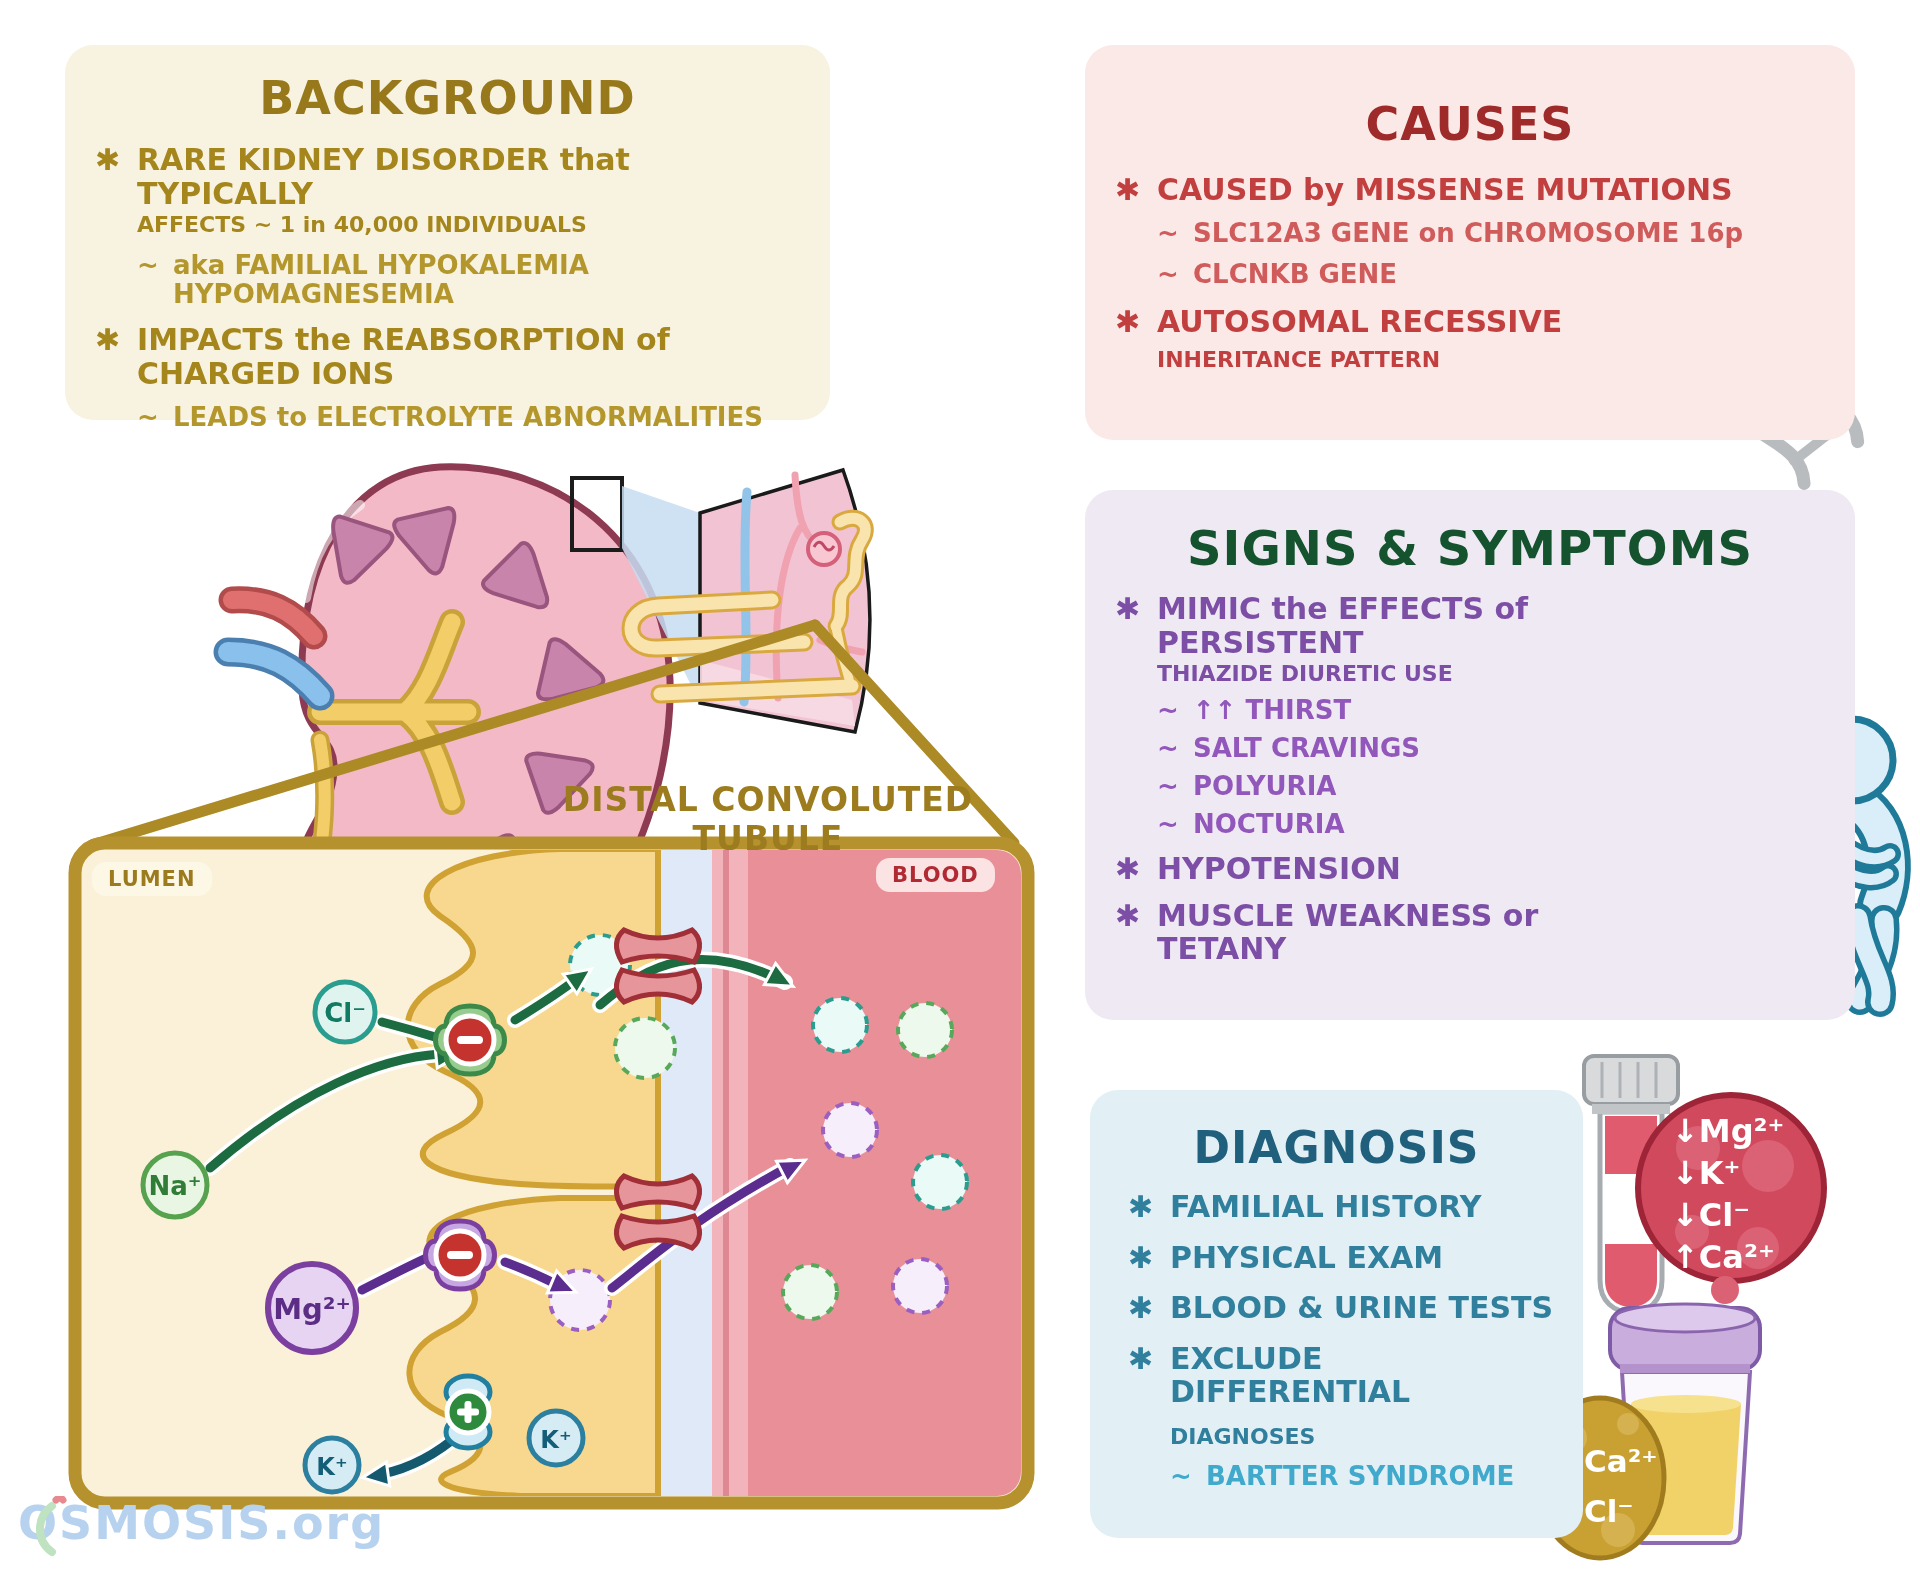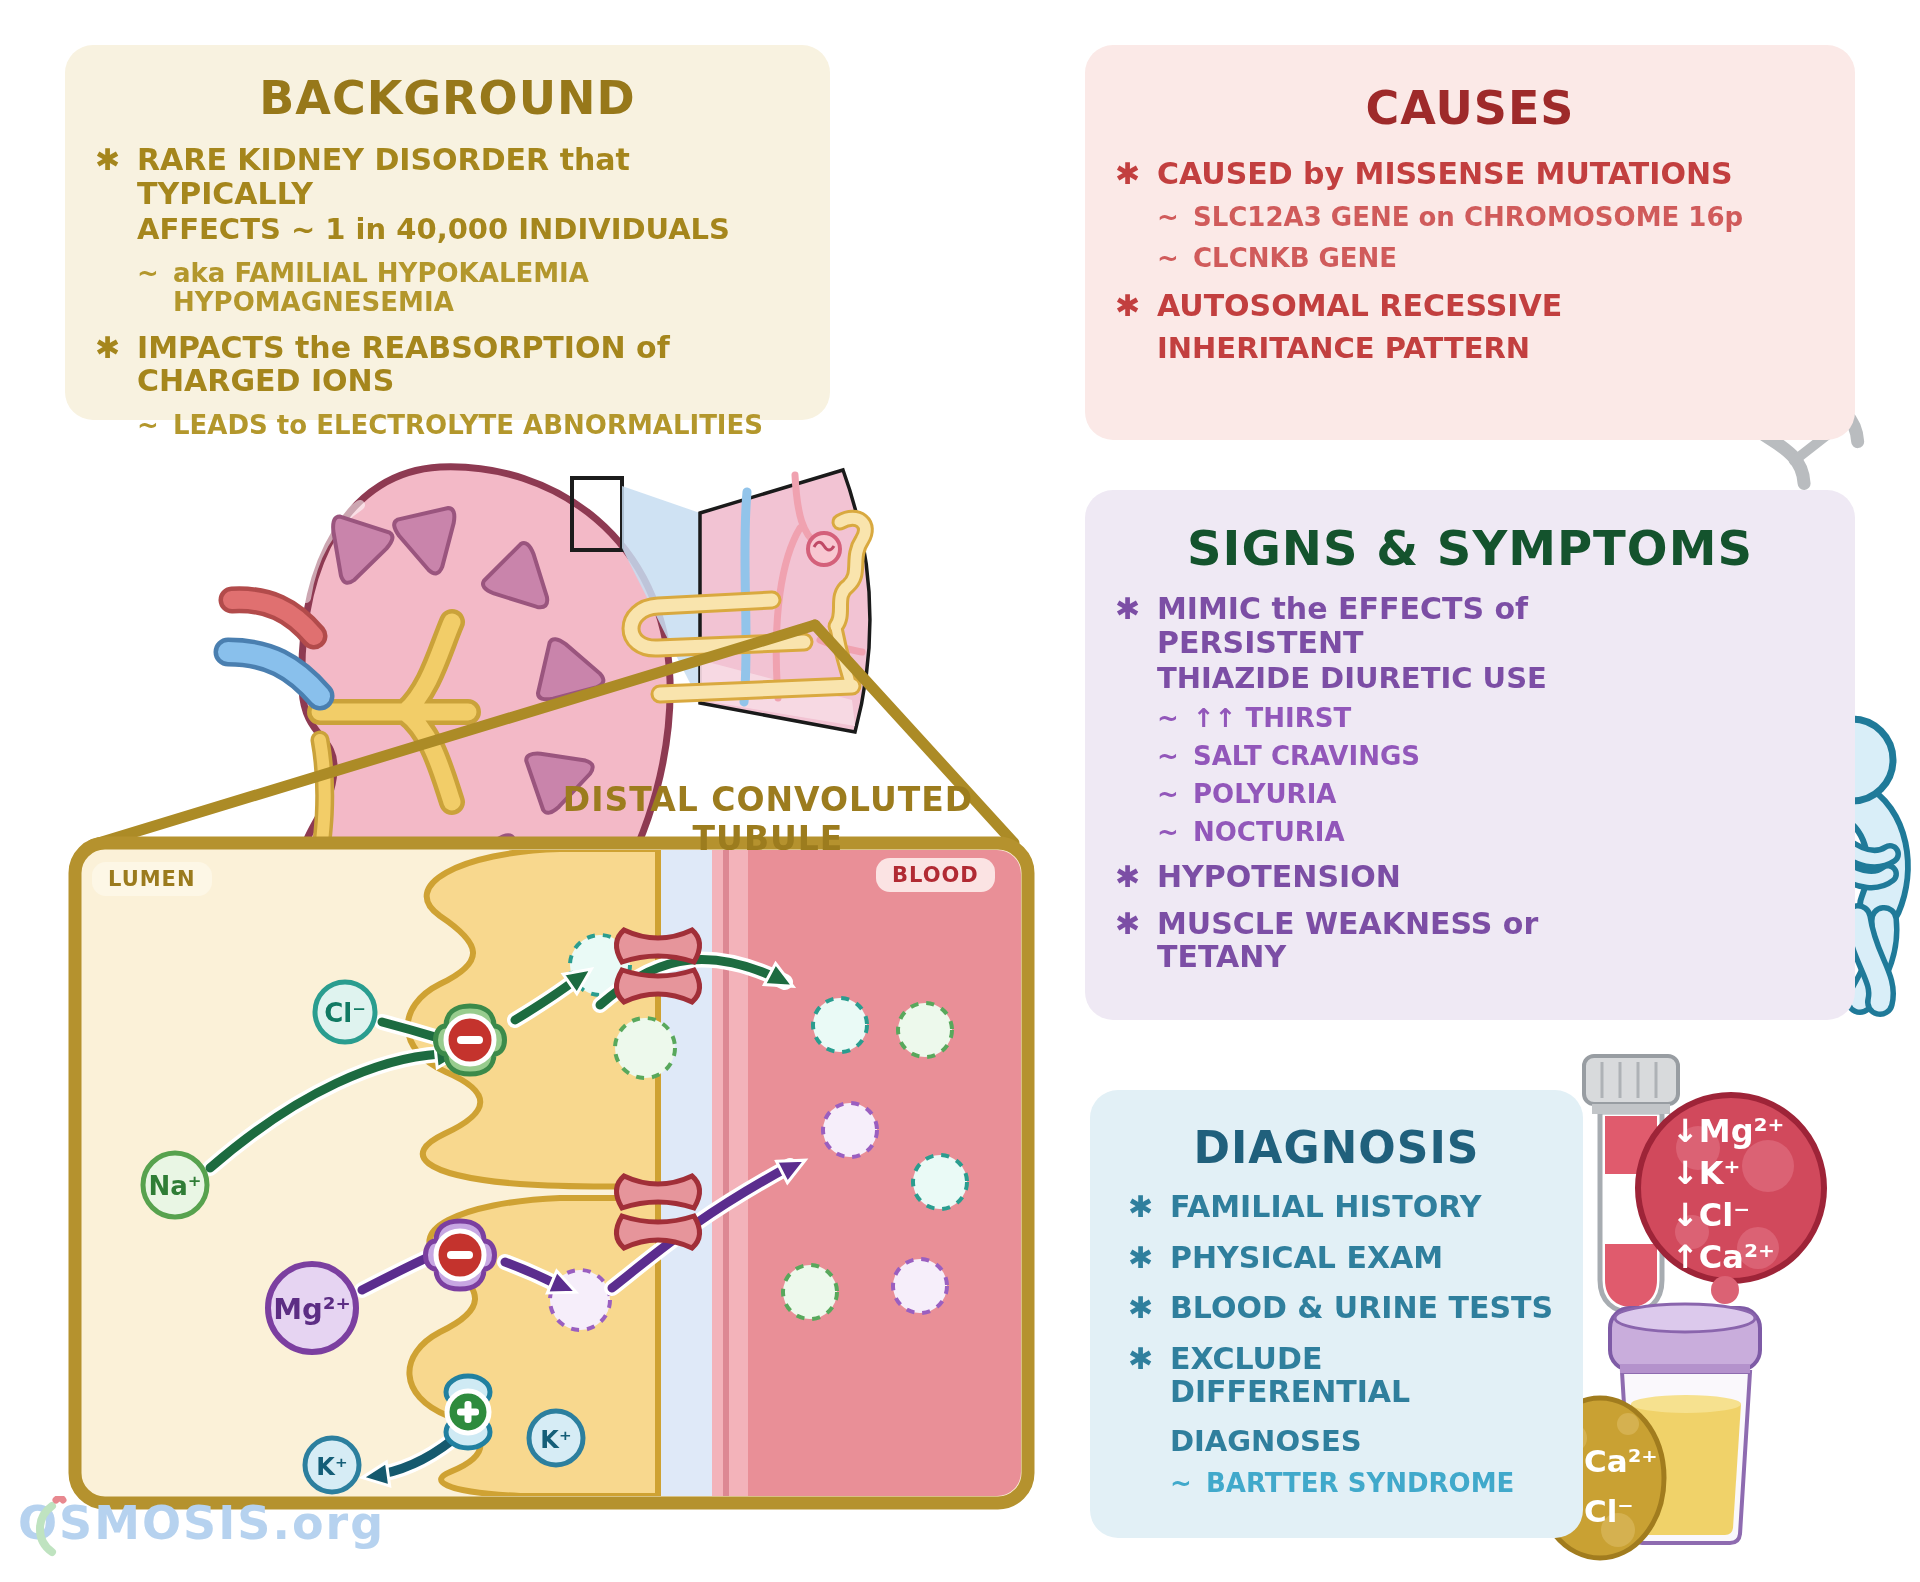--- a/index.html
+++ b/index.html
@@ -5,35 +5,35 @@
   html,body{margin:0;padding:0;background:#fff;}
   .canvas{position:relative;width:1920px;height:1582px;background:#ffffff;overflow:hidden;
           font-family:"DejaVu Sans",sans-serif;}
   svg{position:absolute;left:0;top:0;}
   .panel{position:absolute;border-radius:28px;}
   .panel .title{margin:0;text-align:center;font-weight:800;letter-spacing:1px;font-size:46px;}
   .rows{padding:0 18px 0 30px;}
   .row{display:flex;align-items:baseline;line-height:1.12;font-weight:bold;}
   .row .mk{flex:0 0 42px;}
   .row.main{font-size:30px;}
-  .row.cont{font-size:29px;padding-left:42px;}
+  .row.cont{font-size:22px;padding-left:42px;}
   .row.sub{font-size:26px;padding-left:42px;}
   .row.sub .mk{flex:0 0 36px;}
 
   .panel-background{left:65px;top:45px;width:765px;height:375px;background:#f8f2e0;}
   .panel-background .title{color:#97781a;padding-top:26px;}
   .panel-background .row{color:#a5861c;}
   .panel-background .row.sub{color:#b3972c;}
   .panel-background .rows{margin-top:18px;}
   .panel-background .row.main{margin-top:14px;}
   .panel-background .row.sub{margin-top:13px;}
   .panel-background .row.cont{margin-top:3px;}
 
   .panel-causes{left:1085px;top:45px;width:770px;height:395px;background:#fbe9e7;}
-  .panel-causes .title{color:#9e2a2a;padding-top:36px;}
+  .panel-causes .title{color:#9e2a2a;padding-top:52px;}
   .panel-causes .row{color:#c23f3f;}
   .panel-causes .row.sub{color:#d05b5b;}
   .panel-causes .rows{margin-top:22px;}
   .panel-causes .row.main{margin-top:16px;}
   .panel-causes .row.sub{margin-top:12px;}
   .panel-causes .row.cont{margin-top:10px;}
 
   .panel-signs{left:1085px;top:490px;width:770px;height:530px;background:#efe9f4;}
   .panel-signs .title{color:#14532d;padding-top:30px;font-size:48px;}
   .panel-signs .row{color:#7c4ea5;}

